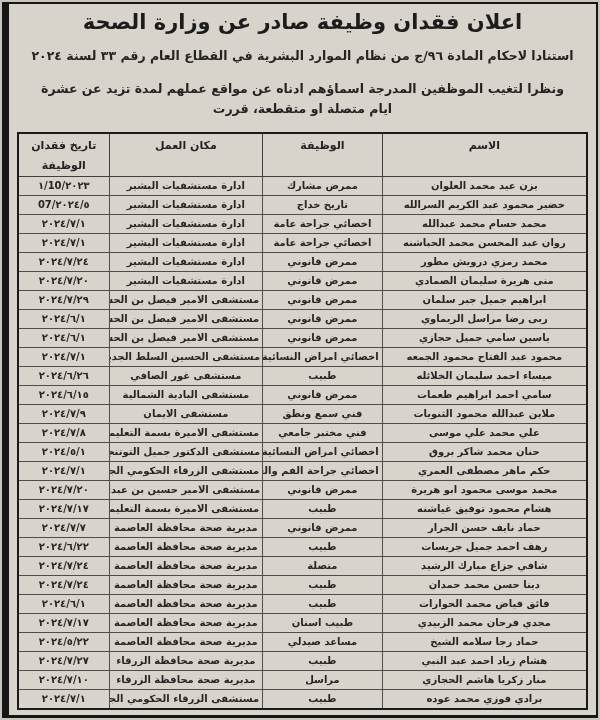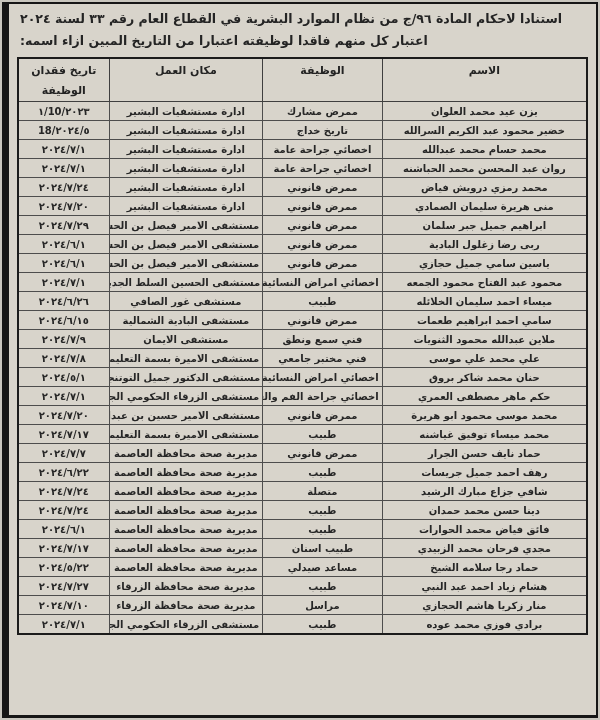--- a/index.html
+++ b/index.html
@@ -25,25 +25,25 @@
     text-align:center;
     font-size:21px;
     font-weight:bold;
     color:#1c1c1c;
     letter-spacing:0px;
   }
   .intro{
     margin:0 2px 6px 2px;
   }
   .intro p{
-    margin:1px;
+    margin:12px;
     font-size:12.5px;
     font-weight:bold;
     line-height:20.5px;
-    text-align:left;
+    text-align:center;
     color:#242424;
   }
   table.roster{
     width:100%;
     border-collapse:collapse;
     table-layout:fixed;
     border:2px solid #1b1b1b;
     background:transparent;
   }
   table.roster th{
@@ -74,24 +74,25 @@
   col.c-name{width:36%;}
   col.c-job{width:21%;}
   col.c-workplace{width:27%;}
   col.c-date{width:16%;}
 </style>
 </head>
 <body>
 
 <div class="page">
 
+  <h1 class="title">اعلان فقدان وظيفة صادر عن وزارة الصحة</h1>
 
   <div class="intro">
     <p>استنادا لاحكام المادة ٩٦/ج من نظام الموارد البشرية في القطاع العام رقم ٣٣ لسنة ٢٠٢٤</p>
-    <p>اعتبار كل منهم فاقدا لوظيفته اعتبارا من التاريخ المبين ازاء اسمه:</p>
+    <p>ونظرا لتغيب الموظفين المدرجة اسماؤهم ادناه عن مواقع عملهم لمدة تزيد عن عشرة ايام متصلة او متقطعة، قررت</p>
   </div>
 
   <table class="roster">
     <colgroup>
       <col class="c-name">
       <col class="c-job">
       <col class="c-workplace">
       <col class="c-date">
     </colgroup>
     <thead>
@@ -106,54 +107,54 @@
         <tr>
           <td class="cell-name">يزن عيد محمد العلوان</td>
           <td class="cell-job">ممرض مشارك</td>
           <td class="cell-workplace">ادارة مستشفيات البشير</td>
           <td class="cell-date">٢٠٢٣/10/١</td>
         </tr>
         <tr>
           <td class="cell-name">خضير محمود عبد الكريم السرالله</td>
           <td class="cell-job">تاريخ خداج</td>
           <td class="cell-workplace">ادارة مستشفيات البشير</td>
-          <td class="cell-date">٢٠٢٤/٥/18</td>
+          <td class="cell-date">٢٠٢٤/٥/07</td>
         </tr>
         <tr>
           <td class="cell-name">محمد حسام محمد عبدالله</td>
           <td class="cell-job">اخصائي جراحة عامة</td>
           <td class="cell-workplace">ادارة مستشفيات البشير</td>
           <td class="cell-date">٢٠٢٤/٧/١</td>
         </tr>
         <tr>
           <td class="cell-name">روان عبد المحسن محمد الحباشنه</td>
           <td class="cell-job">اخصائي جراحة عامة</td>
           <td class="cell-workplace">ادارة مستشفيات البشير</td>
           <td class="cell-date">٢٠٢٤/٧/١</td>
         </tr>
         <tr>
-          <td class="cell-name">محمد رمزي درويش فياض</td>
+          <td class="cell-name">محمد رمزي درويش مطور</td>
           <td class="cell-job">ممرض قانوني</td>
           <td class="cell-workplace">ادارة مستشفيات البشير</td>
           <td class="cell-date">٢٠٢٤/٧/٢٤</td>
         </tr>
         <tr>
           <td class="cell-name">منى هريرة سليمان الصمادي</td>
           <td class="cell-job">ممرض قانوني</td>
           <td class="cell-workplace">ادارة مستشفيات البشير</td>
           <td class="cell-date">٢٠٢٤/٧/٢٠</td>
         </tr>
         <tr>
           <td class="cell-name">ابراهيم جميل جبر سلمان</td>
           <td class="cell-job">ممرض قانوني</td>
           <td class="cell-workplace">مستشفى الامير فيصل بن الحسين</td>
           <td class="cell-date">٢٠٢٤/٧/٢٩</td>
         </tr>
         <tr>
-          <td class="cell-name">ربى رضا زغلول البادية</td>
+          <td class="cell-name">ربى رضا مراسل الريماوي</td>
           <td class="cell-job">ممرض قانوني</td>
           <td class="cell-workplace">مستشفى الامير فيصل بن الحسين</td>
           <td class="cell-date">٢٠٢٤/٦/١</td>
         </tr>
         <tr>
           <td class="cell-name">ياسين سامي جميل حجازي</td>
           <td class="cell-job">ممرض قانوني</td>
           <td class="cell-workplace">مستشفى الامير فيصل بن الحسين</td>
           <td class="cell-date">٢٠٢٤/٦/١</td>
         </tr>
@@ -199,21 +200,21 @@
           <td class="cell-workplace">مستشفى الزرقاء الحكومي الجديد</td>
           <td class="cell-date">٢٠٢٤/٧/١</td>
         </tr>
         <tr>
           <td class="cell-name">محمد موسى محمود ابو هريرة</td>
           <td class="cell-job">ممرض قانوني</td>
           <td class="cell-workplace">مستشفى الامير حسين بن عبدالله الثاني</td>
           <td class="cell-date">٢٠٢٤/٧/٢٠</td>
         </tr>
         <tr>
-          <td class="cell-name">محمد ميساء توفيق غياشنه</td>
+          <td class="cell-name">هشام محمود توفيق غياشنه</td>
           <td class="cell-job">طبيب</td>
           <td class="cell-workplace">مستشفى الاميرة بسمة التعليمي</td>
           <td class="cell-date">٢٠٢٤/٧/١٧</td>
         </tr>
         <tr>
           <td class="cell-name">حماد نايف حسن الجرار</td>
           <td class="cell-job">ممرض قانوني</td>
           <td class="cell-workplace">مديرية صحة محافظة العاصمة</td>
           <td class="cell-date">٢٠٢٤/٧/٧</td>
         </tr>

